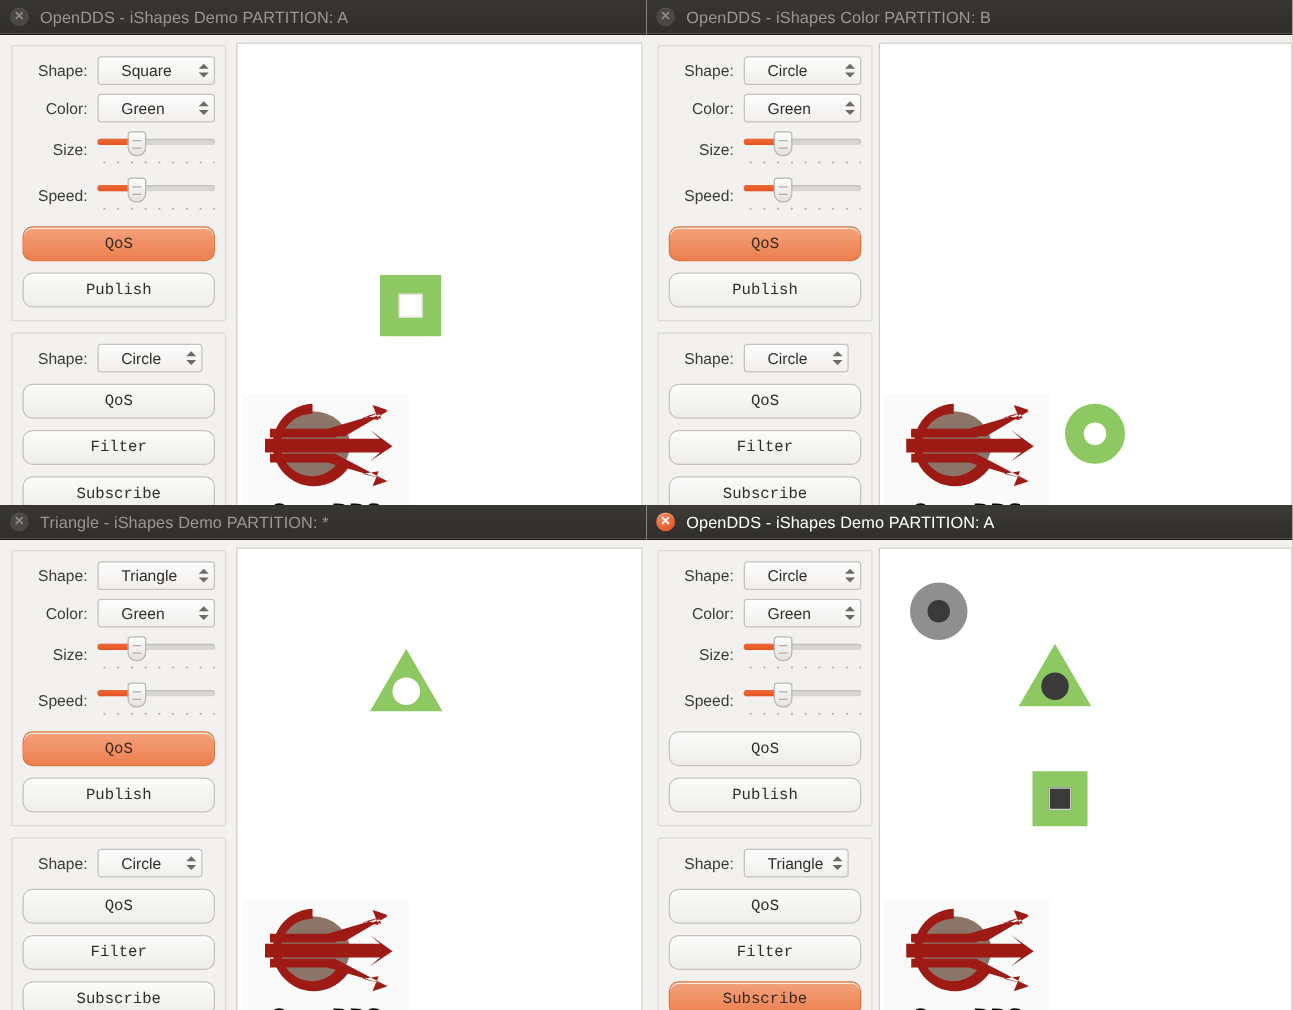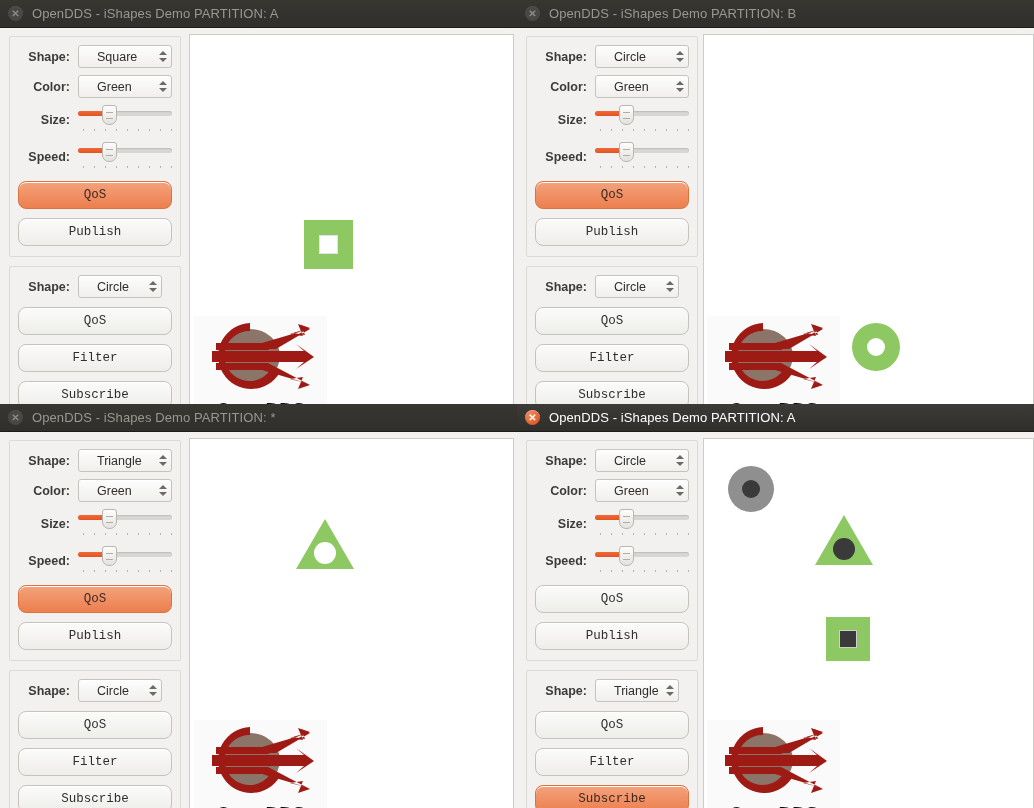--- a/index.html
+++ b/index.html
@@ -23,21 +23,21 @@
   .win.inactive .wtitle{color:#9a9791;}
 
   .wbody{position:absolute;left:0;right:0;top:28px;bottom:0;background:#f2f1f0;}
 
   
   .ctlcol{position:absolute;left:9px;top:8px;width:172px;}
   .group{border:1px solid #dcdad6;border-radius:2px;background:#f2f1f0;
          padding:8px 8px 10px 8px;box-sizing:border-box;margin-bottom:9px;}
   .row{display:flex;align-items:center;margin-bottom:7px;}
   .lbl{font-size:12.5px;color:#3c3b37;text-align:right;white-space:nowrap;}
-  .row .lbl{width:52px;margin-right:8px;font-weight:bold;}
+  .row .lbl{width:52px;margin-right:8px;}
   .row.sub .lbl{width:52px;}
 
   
   .combo{flex:1 1 auto;height:23px;border:1px solid #c6c3bd;border-radius:3px;
          background:linear-gradient(to bottom,#fdfdfd,#f0efed);
          display:flex;align-items:center;padding:0 4px 0 18px;box-sizing:border-box;
          box-shadow:inset 0 1px 0 #fff;}
   .combo .cv{flex:1 1 auto;font-size:12.5px;color:#2f2e2b;white-space:nowrap;overflow:hidden;}
   .spin{width:9px;display:flex;flex-direction:column;align-items:center;justify-content:center;gap:3px;}
   .spin i{display:block;width:0;height:0;border-left:4px solid transparent;border-right:4px solid transparent;}
@@ -176,21 +176,21 @@
           <div class="btn">Filter</div>
           <div class="btn">Subscribe</div>
         </div>
       </div>
     </div>
   </div>
 
   <div class="win inactive" style="left:517px;top:0;width:517px;height:404px;">
     <div class="titlebar">
       <div class="closebtn inactive">✕</div>
-      <div class="wtitle">OpenDDS - iShapes Demo PARTITION: B</div>
+      <div class="wtitle">OpenDDS - iShapes Color PARTITION: B</div>
     </div>
     <div class="wbody">
 
       <div class="canvas" style="left:186px;top:6px;width:331px;height:385px;">
         <div class="shp ci" style="left:148px;top:288px;width:48px;height:48px;background:#8dc863;">
           <div class="inner" style="left:15px;top:15px;width:18px;height:18px;background:#ffffff;"></div>
         </div>
       </div>
 
       <div class="logo" style="left:190px;top:288px;width:133px;height:110px;">
@@ -264,21 +264,21 @@
           <div class="btn">Filter</div>
           <div class="btn">Subscribe</div>
         </div>
       </div>
     </div>
   </div>
 
   <div class="win inactive" style="left:0;top:404px;width:517px;height:404px;">
     <div class="titlebar">
       <div class="closebtn inactive">✕</div>
-      <div class="wtitle">OpenDDS - iShapes Demo PARTITION: *</div>
+      <div class="wtitle">Triangle - iShapes Demo PARTITION: *</div>
     </div>
     <div class="wbody">
 
       <div class="canvas" style="left:189px;top:6px;width:325px;height:398px;">
         <div class="tri-wrap" style="left:104px;top:78px;width:62px;height:54px;">
           <svg class="tri" viewBox="0 0 62 54">
             <polygon points="31,2 60,52 2,52" fill="#8dc863"></polygon>
             <circle cx="31" cy="36" r="11" fill="#ffffff"></circle>
           </svg>
         </div>

